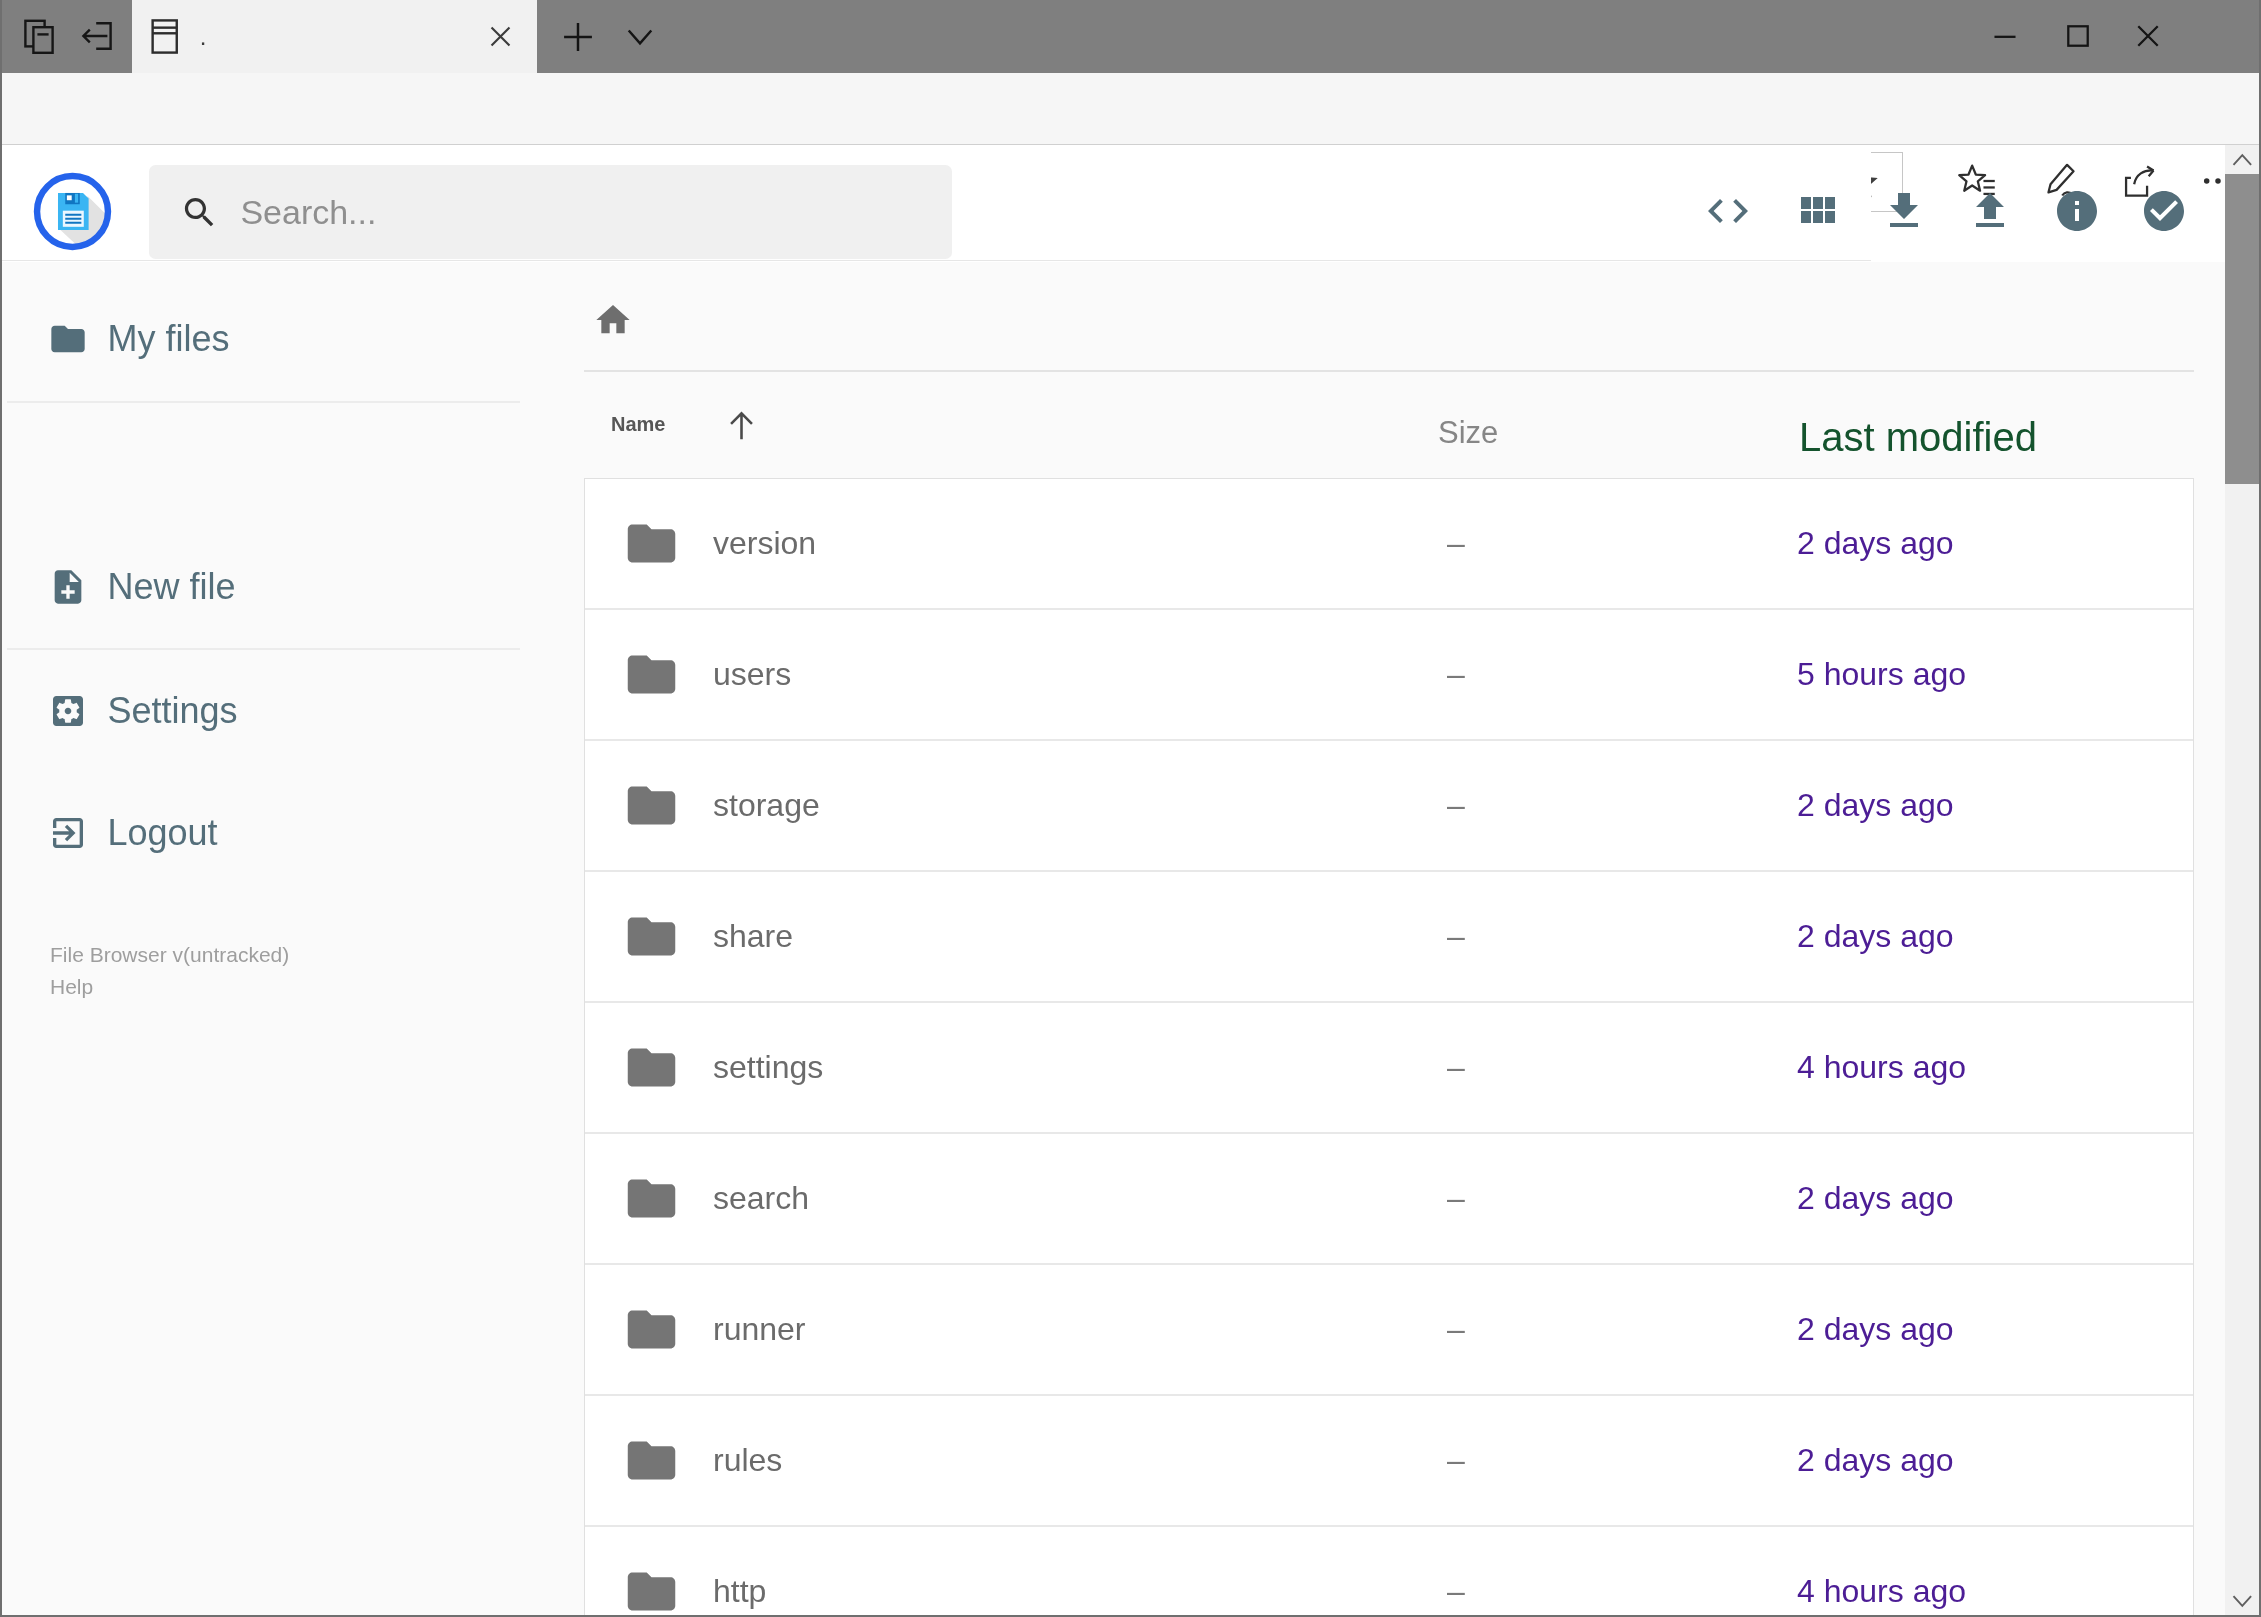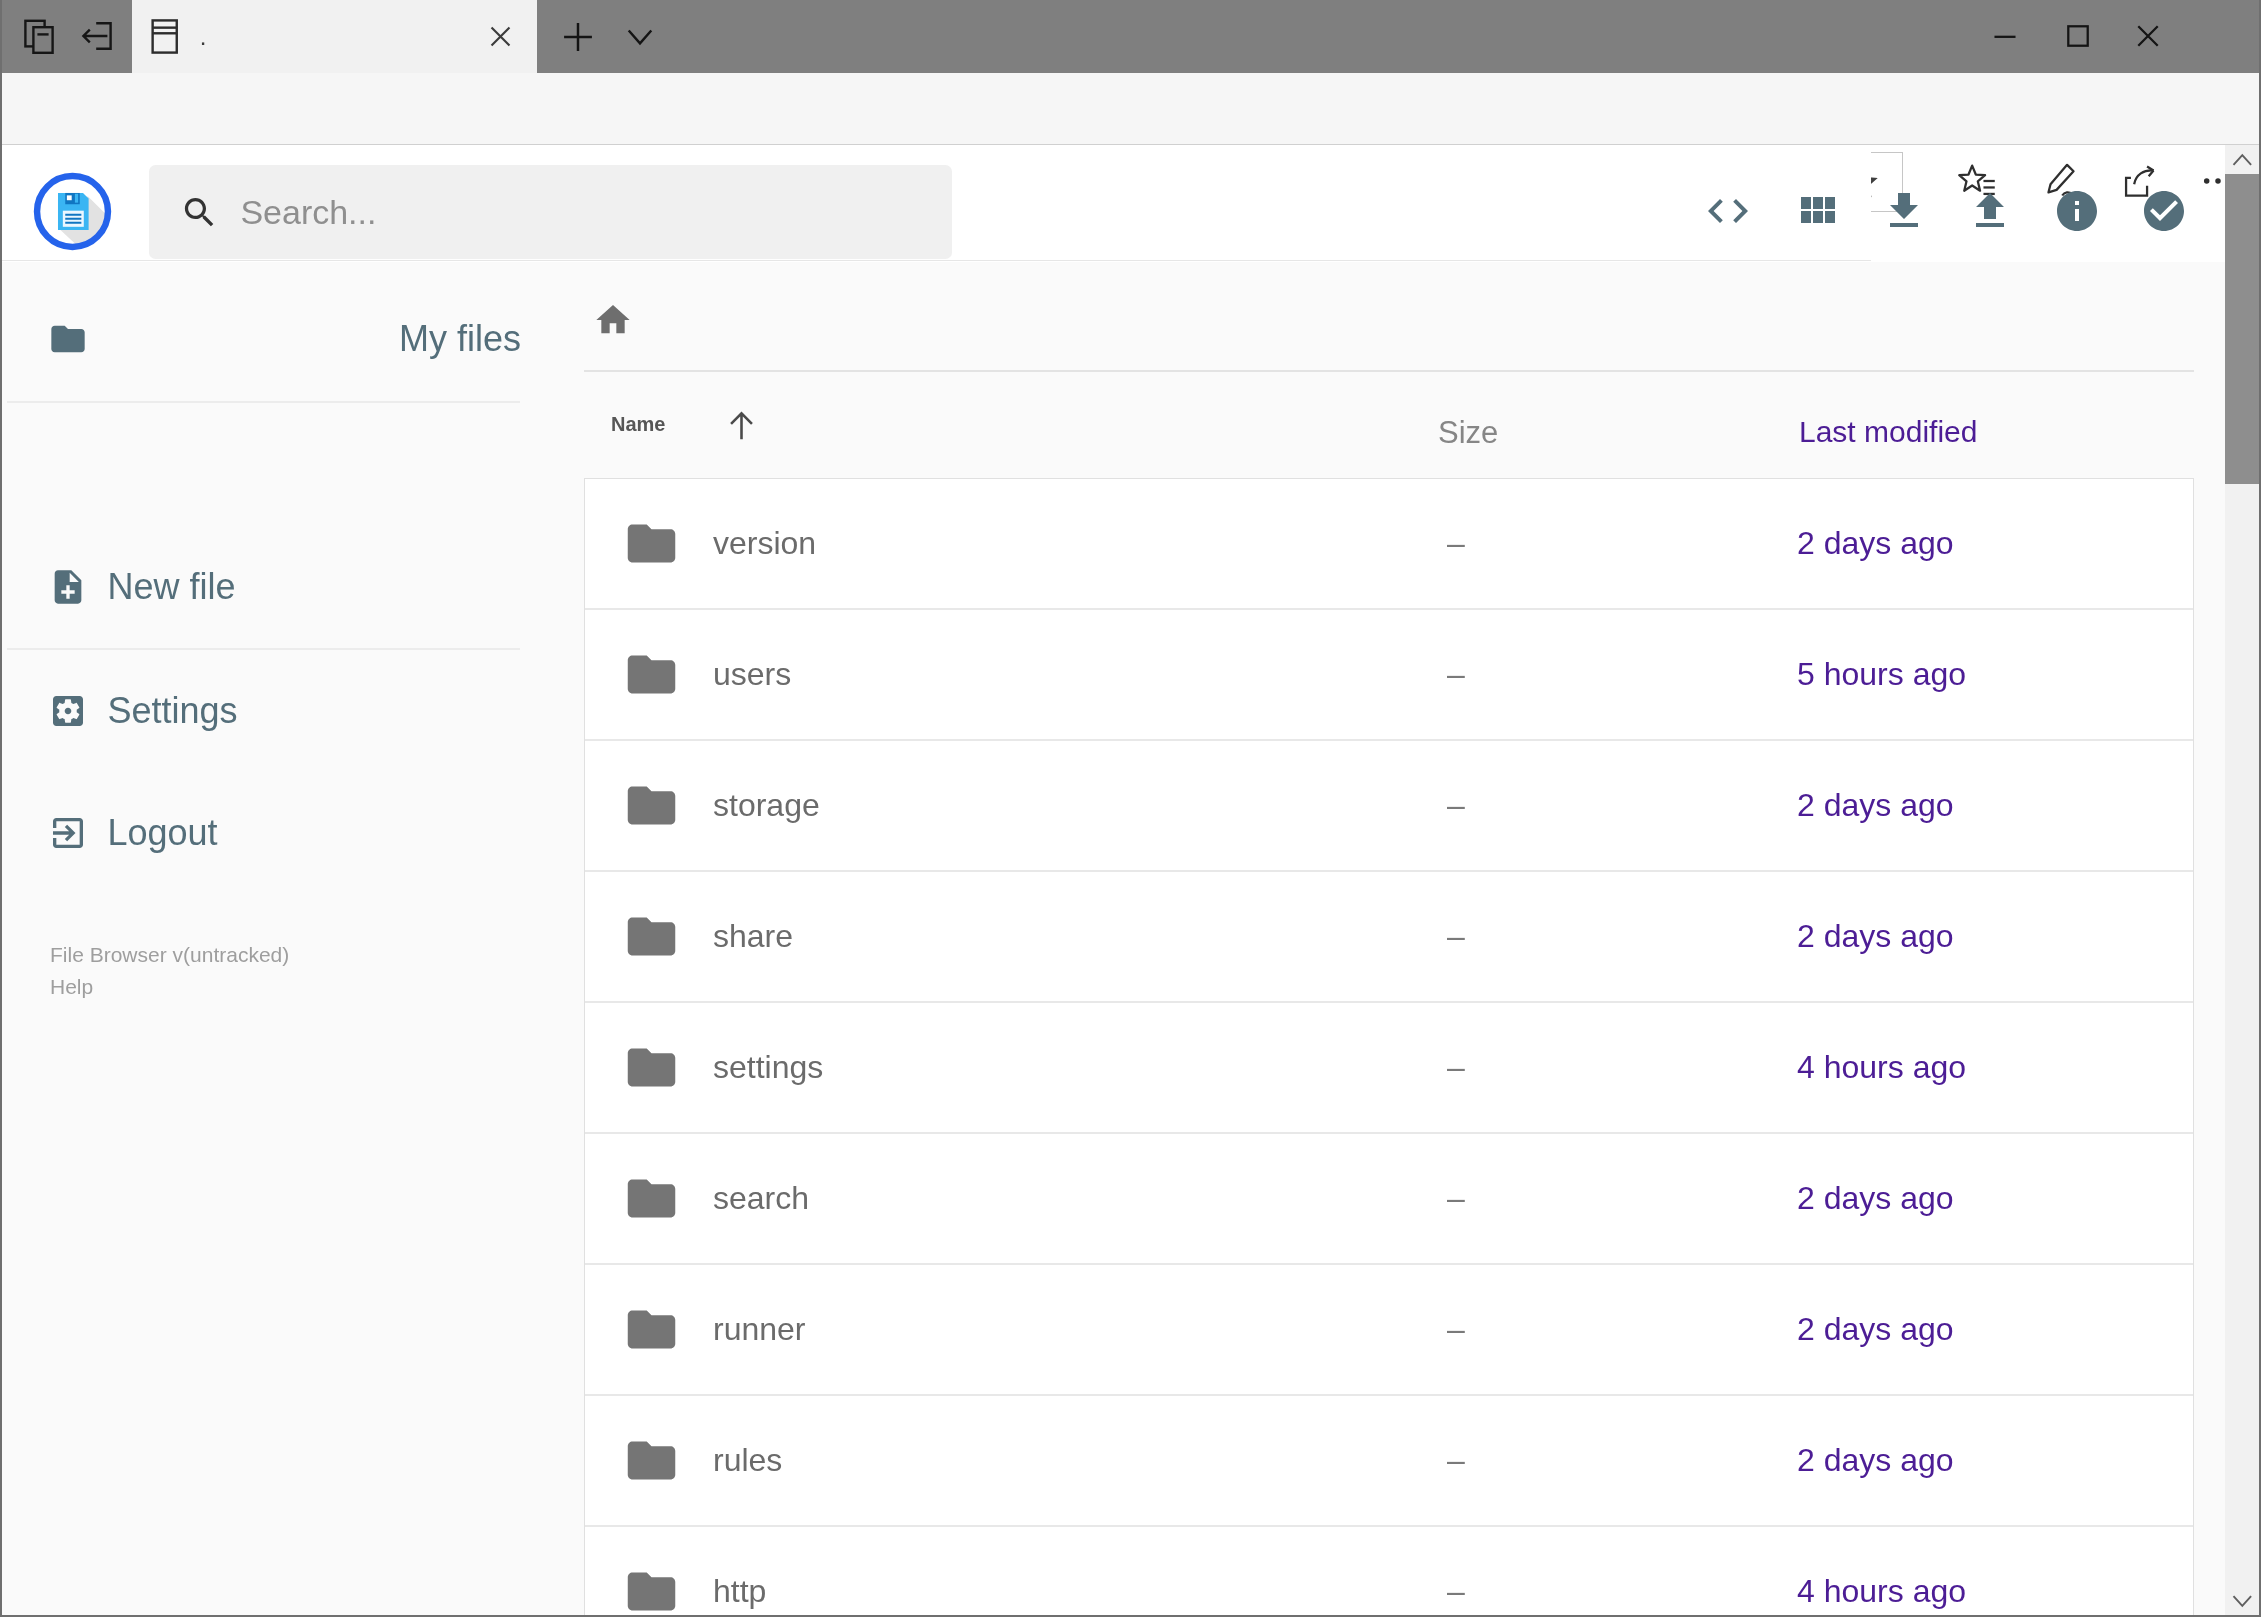--- a/index.html
+++ b/index.html
@@ -51,34 +51,34 @@
   #btn-code{left:1704px;} #btn-grid{left:1793px;} #btn-download{left:1880px;}
   #btn-upload{left:1966px;} #btn-info{left:2053px;} #btn-check{left:2140px;}
 
   
   #content{position:absolute;left:0;top:262px;width:2261px;height:1355px;background:#fafafa;}
 
   
   .side-item{position:absolute;left:0;width:521px;height:81px;display:flex;align-items:center;cursor:pointer;}
   .side-item .ic{margin-left:48px;width:40px;height:40px;color:#546e7a;flex:none;}
   .side-item .lbl{margin-left:19.4px;font-size:36px;color:#546e7a;}
-  #side-myfiles{top:36px;justify-content:space-between;} #side-newfolder{top:161px;} #side-newfile{top:284px;}
+  #side-myfiles{top:36px;} #side-newfolder{top:161px;} #side-newfile{top:284px;}
   #side-settings{top:408px;} #side-logout{top:530px;}
   .side-div{position:absolute;left:6.5px;width:513px;height:1.6px;background:#ececec;}
   #side-div1{top:139px;} #side-div2{top:386px;}
   #side-footer{position:absolute;left:50px;top:677px;font-size:21px;color:#9e9e9e;line-height:32px;}
   #side-footer .help{cursor:pointer;}
 
   
   #breadcrumb-home{position:absolute;left:593px;top:38px;width:40px;height:40px;color:#6e6e6e;cursor:pointer;}
   #crumb-div{position:absolute;left:584px;top:108px;width:1610px;height:1.6px;background:#e3e3e3;}
   #col-name{position:absolute;left:611px;top:151px;font-size:20px;font-weight:bold;color:#565656;cursor:pointer;}
   #sort-arrow{position:absolute;left:723px;top:145px;width:37px;height:37px;color:#4a4a4a;}
   #col-size{position:absolute;left:1438px;top:153px;font-size:31px;color:#868686;cursor:pointer;}
-  #col-modified{position:absolute;left:1799px;top:153px;font-size:30px;color:#4c1d95;cursor:pointer;}
+  #col-modified{position:absolute;left:1799px;top:153px;font-size:40px;color:#14532d;cursor:pointer;}
 
   #listing{position:absolute;left:584px;top:216px;width:1610px;background:#fff;border:1.6px solid #e0e0e0;box-sizing:border-box;}
   .row{position:relative;height:129px;border-bottom:2.4px solid #e8e8e8;background:#fff;cursor:pointer;}
   .row:last-child{border-bottom:none;}
   .row .folder-ic{position:absolute;left:38px;top:36px;width:57px;height:57px;color:#757575;}
   .row .c-name{position:absolute;left:128px;top:46px;font-size:32px;color:#6b6b6b;}
   .row .c-size{position:absolute;left:862px;top:46px;font-size:32px;color:#7a7a7a;}
   .row .c-time{position:absolute;left:1212px;top:46px;font-size:32px;color:#4c1d95;}
 
   

